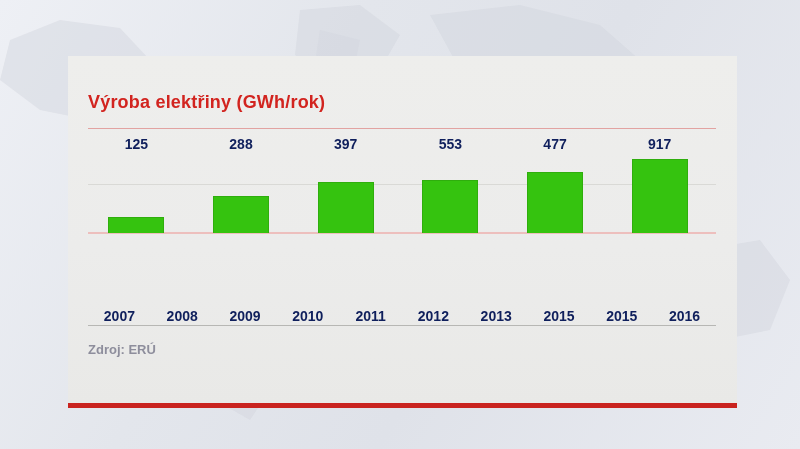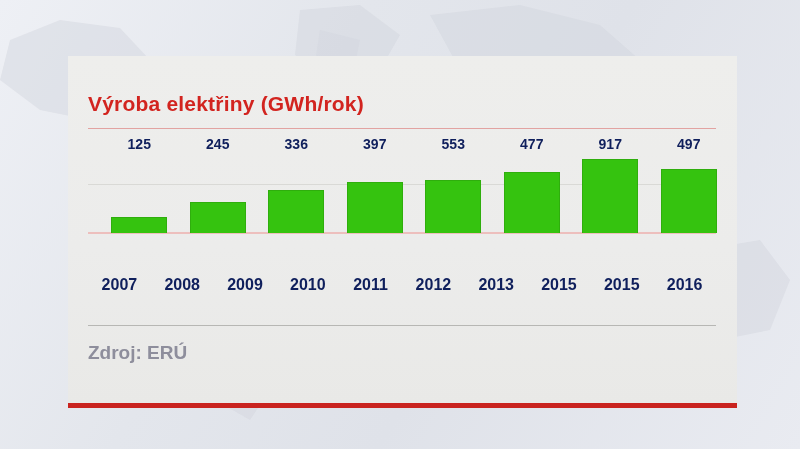--- a/index.html
+++ b/index.html
@@ -33,21 +33,21 @@
     position: absolute;
     left: 68px; top: 403px;
     width: 669px; height: 5px;
     background: #c9231f;
   }
 
   
   .title {
     position: absolute;
     left: 20px; top: 36px;
-    font-size: 21px;
+    font-size: 18px;
     font-weight: bold;
     color: #d2241f;
     letter-spacing: .2px;
     white-space: nowrap;
   }
   .title-rule {
     position: absolute;
     left: 20px; top: 72px;
     width: 628px; height: 1px;
     background: #e2a3a1;
@@ -60,21 +60,21 @@
   }
   .baseline {
     position: absolute;
     left: 20px; top: 176px;
     width: 628px; height: 2px;
     background: #edbfbd;
   }
 
   .bars {
     position: absolute;
-    left: 32px; top: 100px;
+    left: 16px; top: 100px;
     width: 628px; height: 77px;
     display: flex;
     align-items: flex-end;
   }
   .bar-slot {
     flex: 1 1 0;
     height: 100%;
     position: relative;
     display: flex;
     flex-direction: column;
@@ -102,36 +102,37 @@
   
   .years {
     position: absolute;
     left: 20px; top: 220px;
     width: 628px;
     display: flex;
   }
   .year-cell {
     flex: 1 1 0;
     text-align: center;
-    font-size: 16px;
+    font-size: 14px;
     font-weight: bold;
     color: #0f1f5c;
+    margin-top: 32px;
   }
   .axis-rule {
     position: absolute;
     left: 20px; top: 269px;
     width: 628px; height: 1px;
     background: #b7b7b4;
   }
 
   
   .source {
     position: absolute;
     left: 20px; top: 286px;
-    font-size: 19px;
+    font-size: 13px;
     font-weight: bold;
     color: #8e8e9c;
   }
 </style>
 </head>
 <body>
 
 <div class="map-bg">
   <svg viewBox="0 0 800 449" preserveAspectRatio="none" aria-hidden="true">
     <g fill="#d2d5dd" opacity="0.85">
@@ -159,46 +160,38 @@
 
   <div class="gridline-top"></div>
   <div class="baseline"></div>
 
   <div class="bars" id="bars">
       <div class="bar-slot">
         <div class="bar-value">125</div>
         <div class="bar-rect" style="height: 16px; background: rgb(53, 195, 15);"></div>
       </div>
       <div class="bar-slot">
-        <div class="bar-value">245</div>
-        <div class="bar-rect" style="height: 31px; background: rgb(53, 195, 15);"></div>
-      </div>
-      <div class="bar-slot">
-        <div class="bar-value">336</div>
-        <div class="bar-rect" style="height: 43px; background: rgb(53, 195, 15);"></div>
+        <div class="bar-value">288</div>
+        <div class="bar-rect" style="height: 37px; background: rgb(53, 195, 15);"></div>
       </div>
       <div class="bar-slot">
         <div class="bar-value">397</div>
         <div class="bar-rect" style="height: 51px; background: rgb(53, 195, 15);"></div>
       </div>
       <div class="bar-slot">
         <div class="bar-value">553</div>
         <div class="bar-rect" style="height: 53px; background: rgb(53, 195, 15);"></div>
       </div>
       <div class="bar-slot">
         <div class="bar-value">477</div>
         <div class="bar-rect" style="height: 61px; background: rgb(53, 195, 15);"></div>
       </div>
       <div class="bar-slot">
         <div class="bar-value">917</div>
         <div class="bar-rect" style="height: 74px; background: rgb(53, 195, 15);"></div>
-      </div>
-      <div class="bar-slot">
-        <div class="bar-value">497</div>
-        <div class="bar-rect" style="height: 64px; background: rgb(53, 195, 15);"></div>
       </div>
     </div>
 
   <div class="years" id="years">
       <div class="year-cell">2007</div>
       <div class="year-cell">2008</div>
       <div class="year-cell">2009</div>
       <div class="year-cell">2010</div>
       <div class="year-cell">2011</div>
       <div class="year-cell">2012</div>

